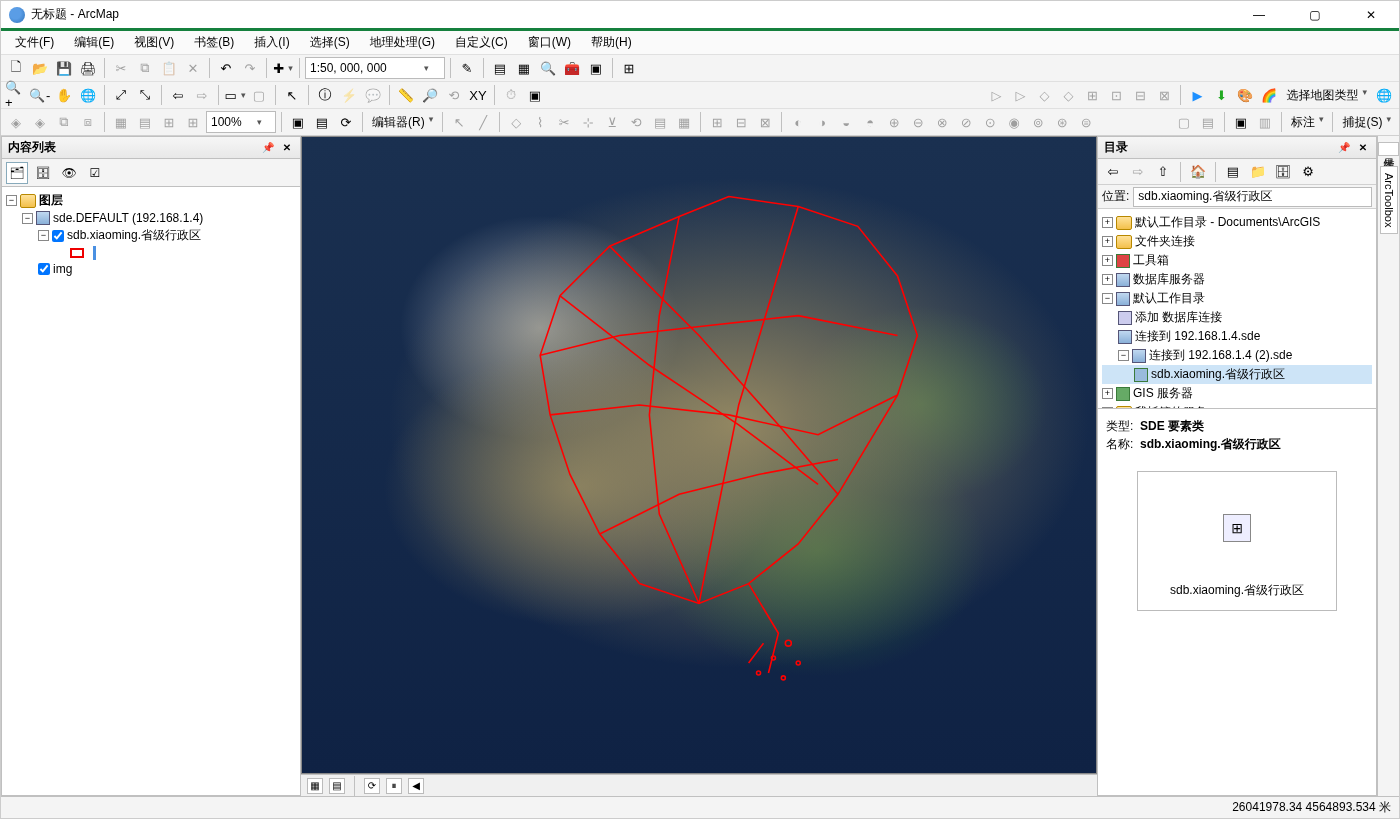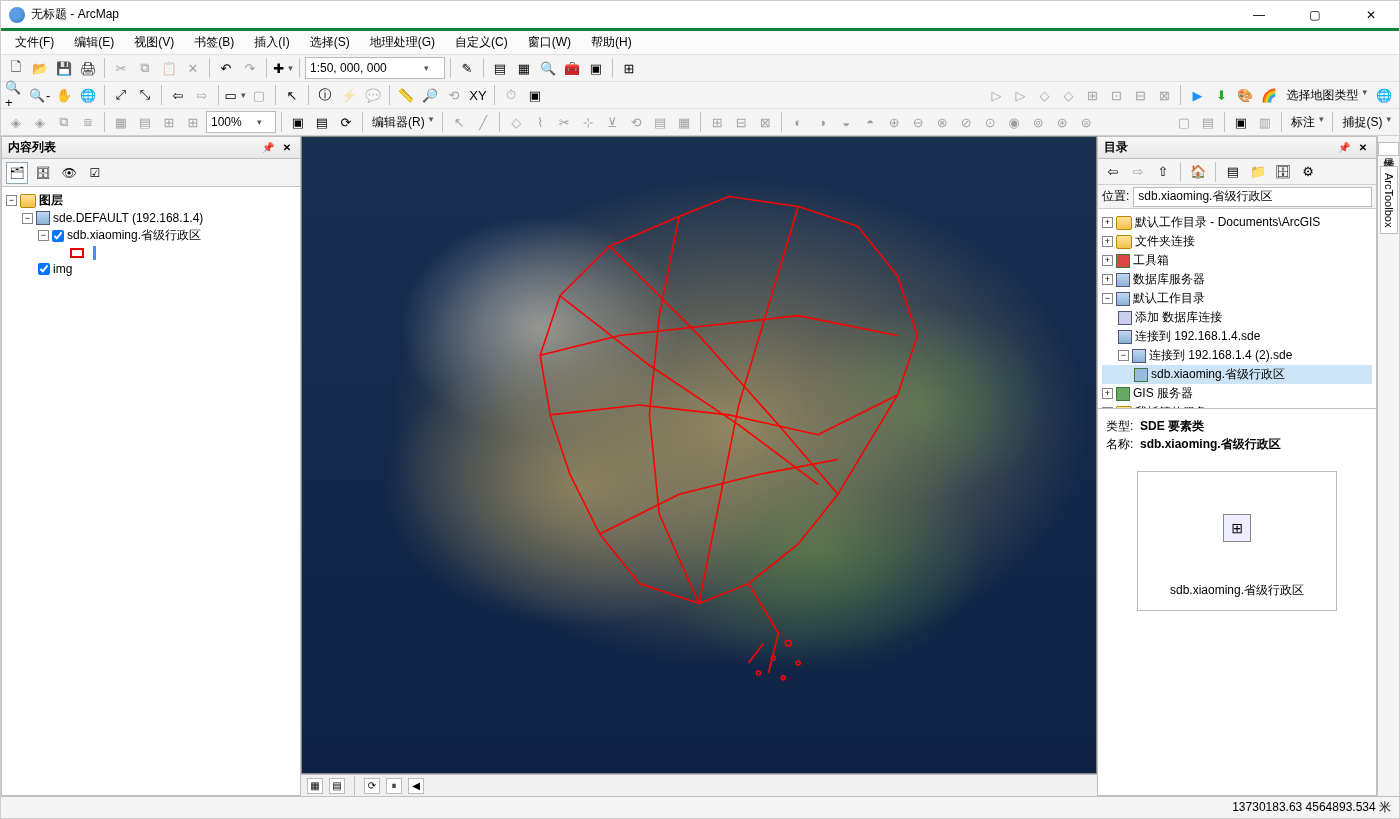--- a/index.html
+++ b/index.html
@@ -415,15 +415,15 @@
       </div>
     </div>
 
     <div class="sidetabs">
       <div class="sidetab">结果</div>
       <div class="sidetab">ArcToolbox</div>
     </div>
   </div>
 
   <div class="statusbar">
-    <div class="coords">13730183.63 4564893.534 米</div>
+    <div class="coords">26041978.34 4564893.534 米</div>
   </div>
 </div>
 
 </body></html>

